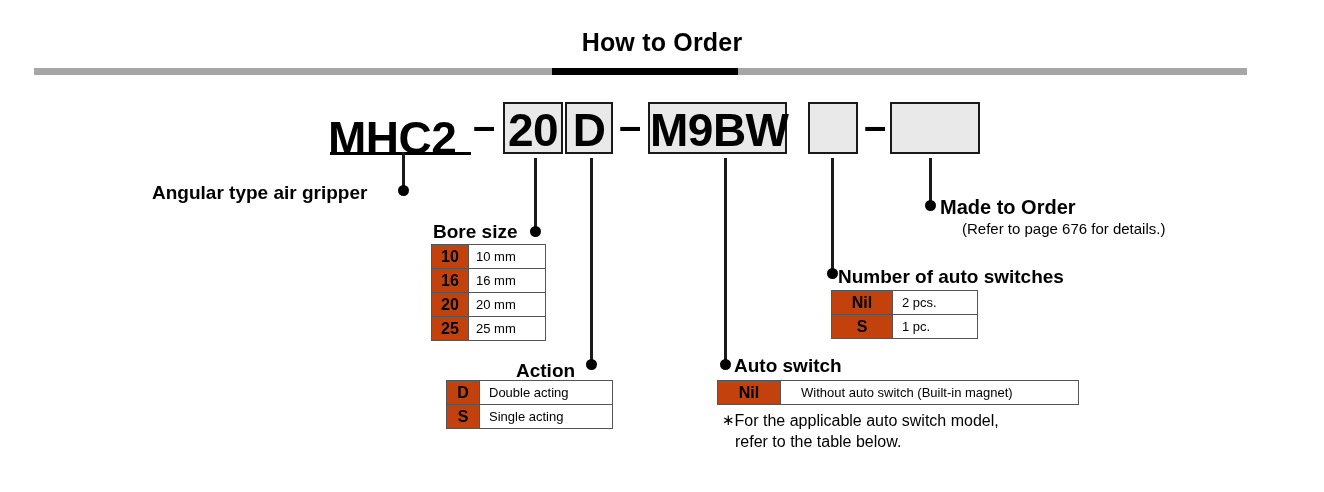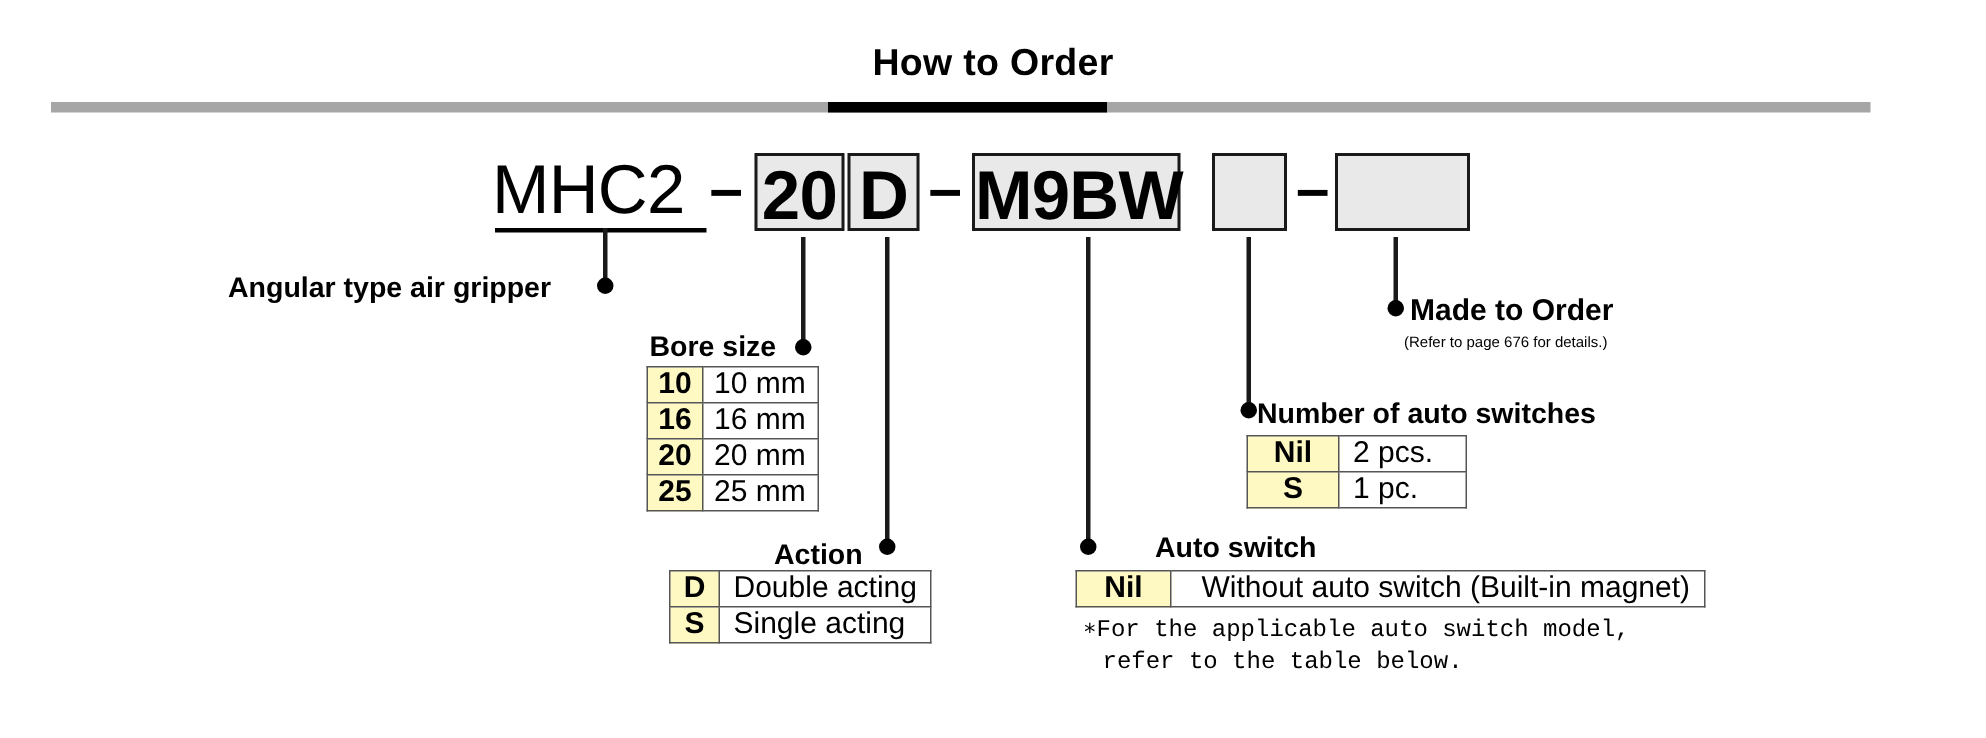--- a/index.html
+++ b/index.html
@@ -47,24 +47,25 @@
 
   
   #code-row {
     left: 0;
     top: 98px;
     width: 1324px;
     height: 60px;
   }
   .code-text {
     font-size: 46px;
-    font-weight: normal;
+    font-weight: bold;
     line-height: 56px;
     letter-spacing: -0.5px;
     white-space: nowrap;
+    margin-top: 12px;
   }
   .code-box {
     box-sizing: border-box;
     background: #e9e9e9;
     border: 2px solid #1a1a1a;
     font-size: 46px;
     font-weight: bold;
     line-height: 52px;
     text-align: center;
     white-space: nowrap;
@@ -96,43 +97,44 @@
   }
 
   
   .callout {
     font-size: 19px;
     font-weight: bold;
     white-space: nowrap;
     line-height: 22px;
   }
   .subnote {
-    font-size: 10px;
+    font-size: 15px;
     white-space: nowrap;
     line-height: 19px;
+    margin-left: 26px;
   }
 
   
   .spec-table {
     border-collapse: collapse;
     background: #ffffff;
     border: 1px solid #9a9a9a;
   }
   .spec-table td {
     border: 1px solid #555555;
     padding: 0;
     height: 23px;
-    font-size: 20px;
+    font-size: 13px;
     white-space: nowrap;
   }
   .spec-table td.code {
-    background: #fef9c3;
+    background: #c2410c;
     font-weight: bold;
     text-align: center;
-    font-size: 20px;
+    font-size: 16px;
   }
   .spec-table td.desc {
     background: #ffffff;
     text-align: left;
     padding-left: 7px;
     padding-right: 7px;
   }
   .spec-table td.desc-c {
     background: #ffffff;
     text-align: left;
@@ -214,31 +216,31 @@
         <td class="code" style="width:32px;">D</td>
         <td class="desc-c" style="width:114px;">Double acting</td>
       </tr>
       <tr>
         <td class="code">S</td>
         <td class="desc-c">Single acting</td>
       </tr>
     </tbody>
   </table>
 
-  <div class="abs callout" style="left:734px; top:355px;margin-left:36px;">Auto switch</div>
+  <div class="abs callout" style="left:734px; top:355px;">Auto switch</div>
   <div class="abs bullet" style="left:720px; top:359px;"></div>
   <table class="abs spec-table" style="left:717px; top:380px;">
     <tbody>
       <tr>
         <td class="code" style="width:62px;">Nil</td>
         <td class="desc-c" style="width:268px;padding-left:20px;">Without auto switch (Built-in magnet)</td>
       </tr>
     </tbody>
   </table>
-  <div class="abs footnote" style="left:722px; top:409px;font-family:Liberation Mono, monospace;">
+  <div class="abs footnote" style="left:722px; top:409px;">
     <span class="star">∗</span><span>For the applicable auto switch model,</span><br>
     <span style="display:inline-block; padding-left:13px;">refer to the table below.</span>
   </div>
 
   <div class="abs callout" style="left:838px; top:266px;">Number of auto switches</div>
   <div class="abs bullet" style="left:827px; top:268px;"></div>
   <table class="abs spec-table" style="left:831px; top:290px;">
     <tbody>
       <tr>
         <td class="code" style="width:60px;">Nil</td>

